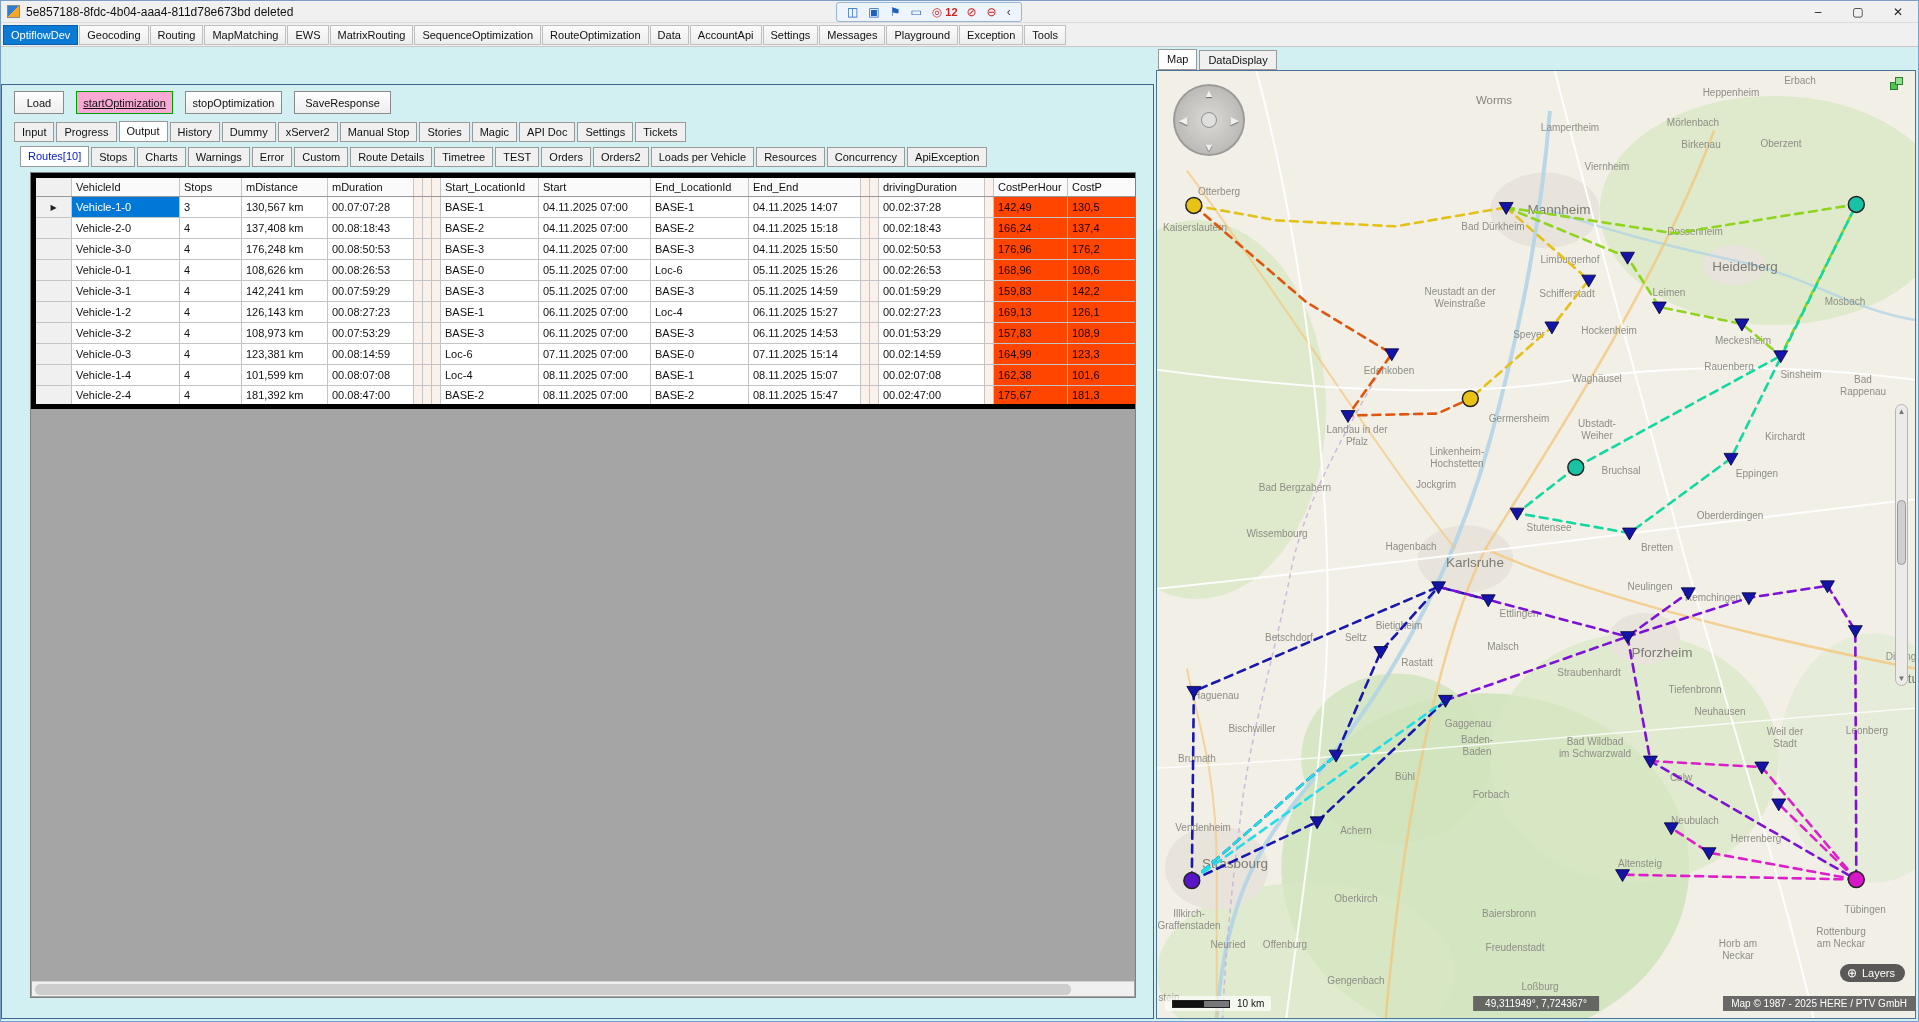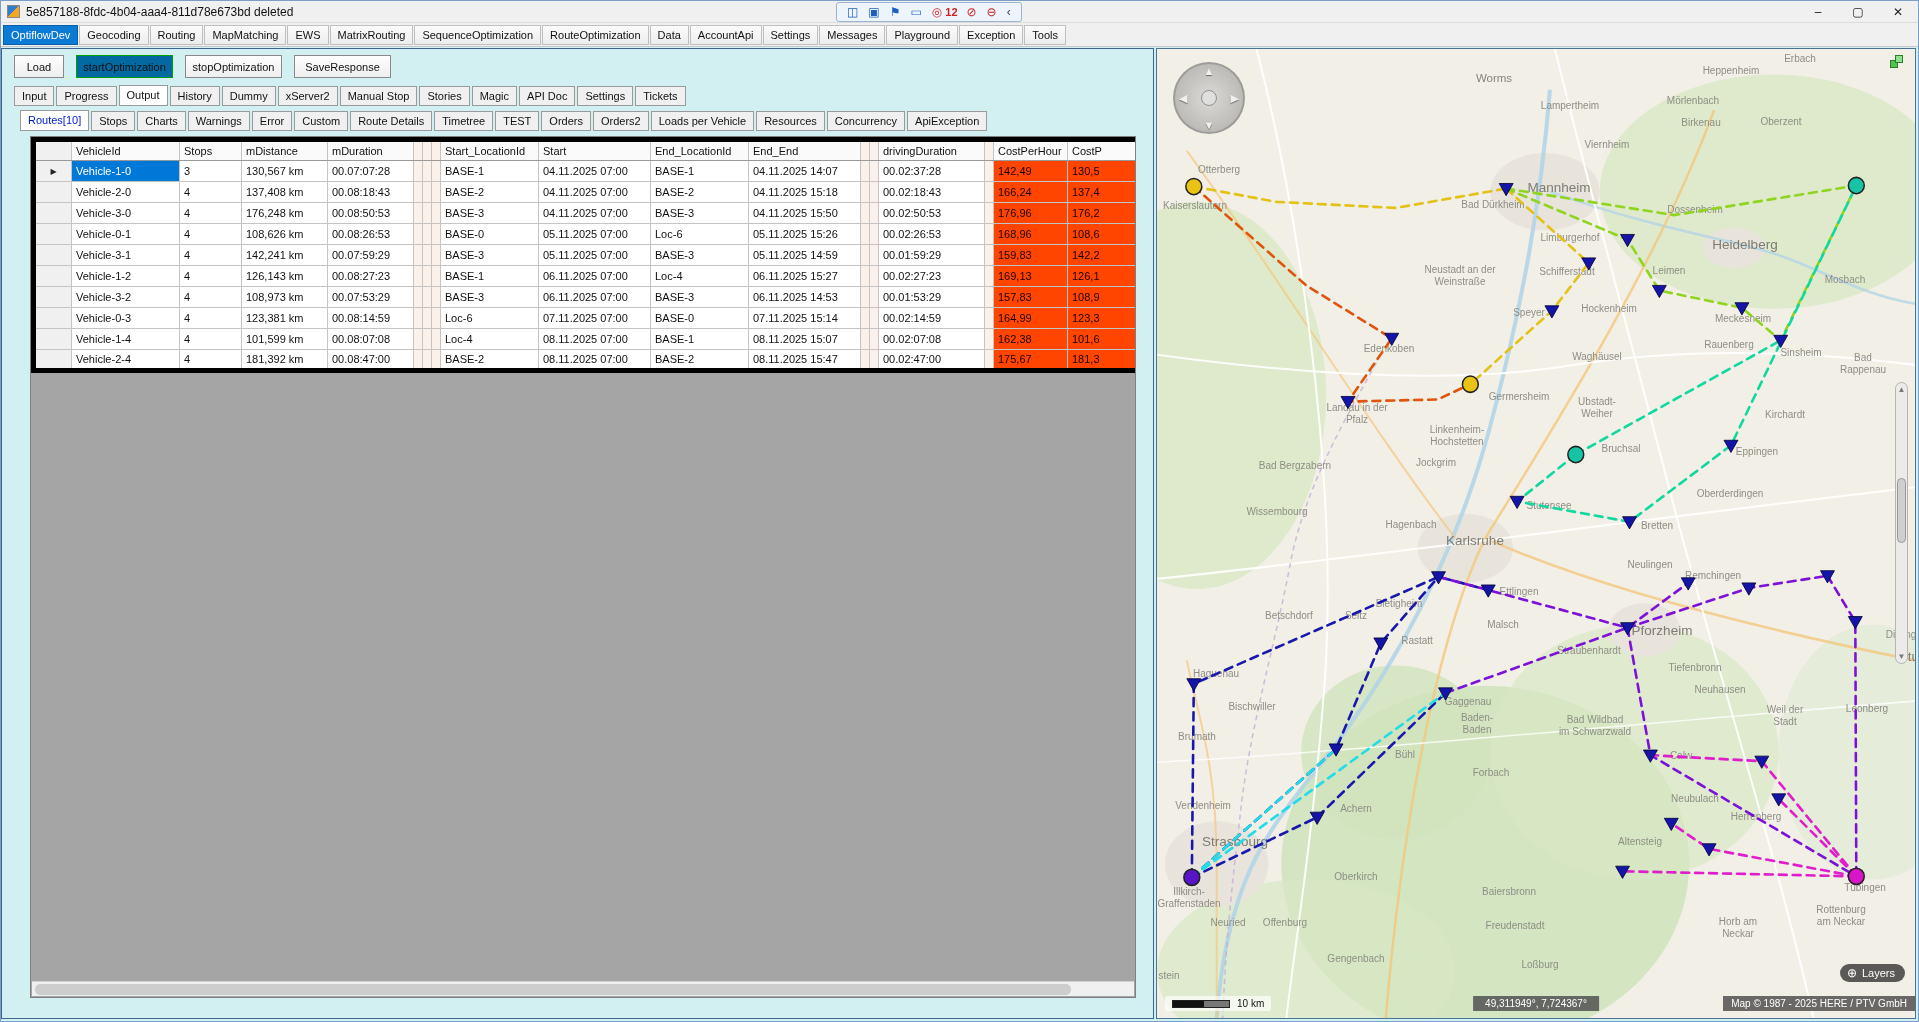--- a/index.html
+++ b/index.html
@@ -14,25 +14,25 @@
 .cap-icon{font-size:12px;margin:0 5px;cursor:default;line-height:18px;}
 .cap-label{font-size:11px;margin:0 4px 0 -2px;font-weight:bold;}
 .win-controls{margin-left:auto;display:flex;height:100%;}
 .win-btn{width:40px;height:100%;display:flex;align-items:center;justify-content:center;font-size:12px;color:#222;cursor:default;}
 
 .menubar{height:24px;background:#f0f0f0;display:flex;align-items:center;padding-left:2px;flex:0 0 24px;border-bottom:1px solid #c8c8c8;}
 .menubar .tab{font-size:11px;padding:3px 7px;border:1px solid #c0c0c0;background:linear-gradient(#fbfbfb,#ededed);margin-right:1px;color:#111;white-space:nowrap;}
 .menubar .tab.active{background:#0a7ad4;color:#fff;border-color:#0860aa;}
 
 .workspace{flex:1;display:flex;padding:1px 2px 2px 0;min-height:0;}
-.left-panel{width:1153px;flex:0 0 1153px;background:#d2f0f2;border:1px solid #3c6690;margin-right:2px;display:flex;flex-direction:column;padding:6px 8px 20px 12px;}
+.left-panel{width:1153px;flex:0 0 1153px;background:#d2f0f2;border:1px solid #3c6690;margin-right:2px;display:flex;flex-direction:column;padding:6px 8px 20px 12px;margin-top:36px;}
 .toolbar-row{display:flex;align-items:center;height:23px;margin-bottom:7px;flex:0 0 23px;}
 .btn{height:23px;background:linear-gradient(#fefefe,#eeeeee);border:1px solid #8a8a8a;font-family:inherit;font-size:11px;color:#111;padding:0 6px;margin-right:12px;cursor:pointer;white-space:nowrap;}
 .w50{width:50px;}.w97{width:97px;padding:0 2px;}.w72{width:72px;padding:0 2px;}
-.btn.green{background:#0369a1;border-color:#00a000;}
+.btn.green{background:#f9a8d4;border-color:#00a000;text-decoration:underline;}
 .progress{width:393px;height:23px;border:1px solid #777;background:#fff;position:relative;margin-left:3px;}
 .progress-fill{position:absolute;left:0;top:0;bottom:0;width:100%;background:#00dc00;}
 .progress-text{position:absolute;right:12px;top:5px;font-size:11px;color:#073b00;z-index:2;}
 .search-label{font-size:12px;font-weight:bold;font-style:italic;margin:0 9px 0 1px;color:#000;}
 .search-input{width:96px;height:21px;border:1px solid #777;font-size:11px;padding:0 3px;margin-right:13px;background:#fff;font-family:inherit;}
 
 .tabstrip{display:flex;align-items:flex-end;margin-bottom:4px;flex:0 0 21px;}
 .tabstrip .tab{font-size:11px;padding:3px 7px;background:#f0f0f0;border:1px solid #9a9a9a;margin-right:2px;color:#111;white-space:nowrap;cursor:default;}
 .tabstrip .tab.active{background:#fff;padding-bottom:4px;}
 .tabs-output{margin-left:6px;}
@@ -397,20 +397,24 @@
               </tr>
             </tbody>
         </table>
         <div class="hscrollbar">
           <div class="hthumb"></div>
         </div>
       </div>
     </div>
 
     <div class="right-panel">
+      <div class="map-tabs">
+          <div class="tab active">Map</div>
+          <div class="tab">DataDisplay</div>
+        </div>
       <div class="map-body">
 
         <svg class="basemap" viewBox="0 0 762 951" preserveAspectRatio="none">
           <rect width="762" height="951" fill="#f2efe7"></rect>
           <ellipse cx="620" cy="140" rx="175" ry="115" fill="#d8e8c4" opacity="0.8"></ellipse>
           <ellipse cx="40" cy="340" rx="130" ry="190" fill="#d8e8c4" opacity="0.8"></ellipse>
           <ellipse cx="330" cy="800" rx="205" ry="175" fill="#cfe3bb" opacity="0.85"></ellipse>
           <ellipse cx="480" cy="690" rx="145" ry="125" fill="#d8e8c4" opacity="0.7"></ellipse>
           <ellipse cx="150" cy="905" rx="150" ry="90" fill="#d8e8c4" opacity="0.7"></ellipse>
           <ellipse cx="720" cy="690" rx="95" ry="125" fill="#dcead0" opacity="0.6"></ellipse>

